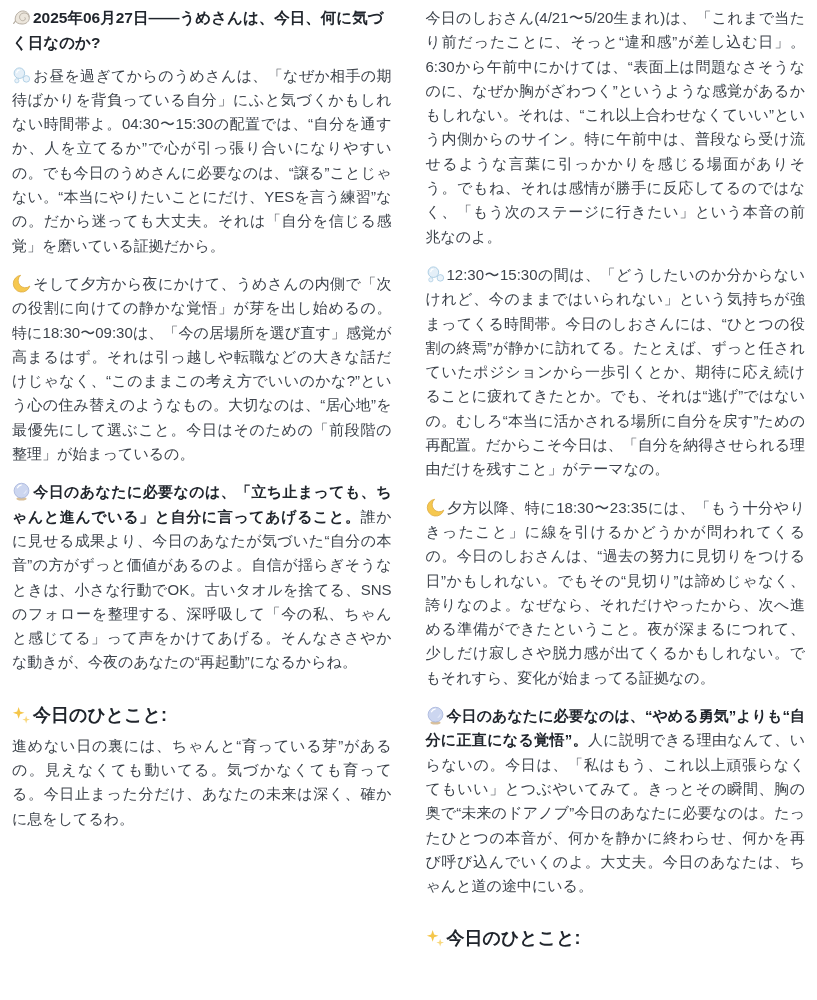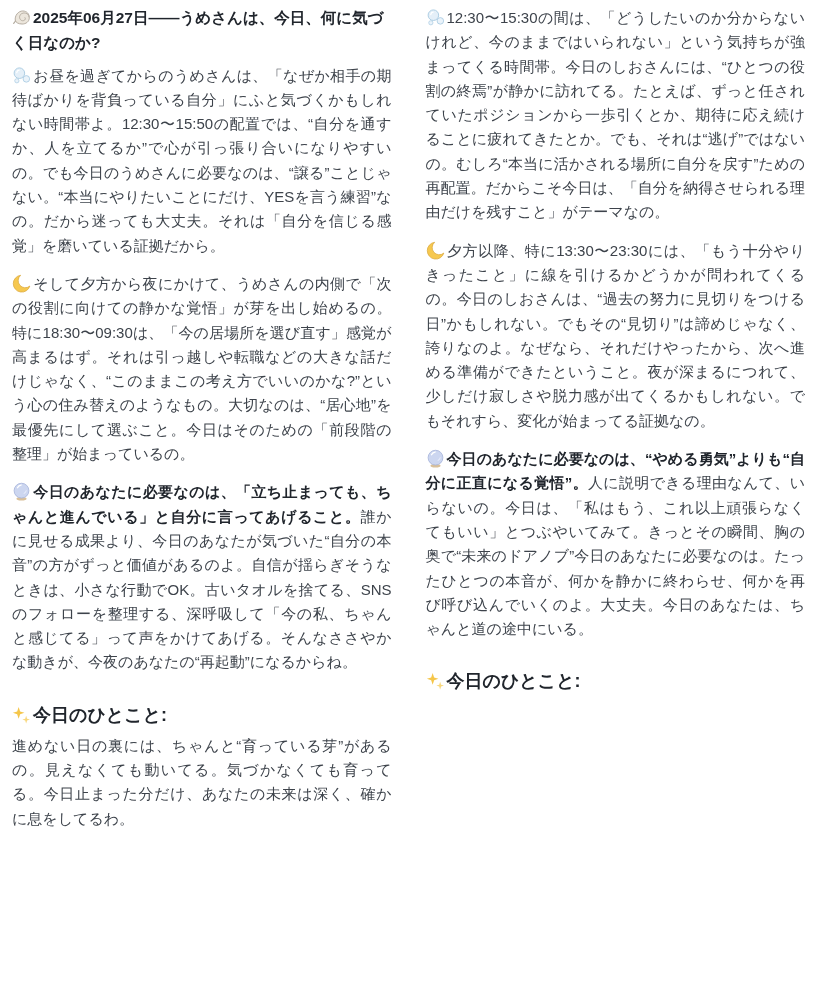--- a/index.html
+++ b/index.html
@@ -83,48 +83,49 @@
 <div class="page">
 
   <section class="col">
     <h2 class="title"><span class="icon"><svg viewBox="0 0 18 18">
             <use href="#g-shell"></use>
           </svg></span><span>2025年06月27日――うめさんは、今日、何に気づく日なのか?</span></h2>
 
 
     <p class="para"><span class="icon"><svg viewBox="0 0 18 18">
             <use href="#g-bubbles"></use>
-          </svg></span><span>お昼を過ぎてからのうめさんは、「なぜか相手の期待ばかりを背負っている自分」にふと気づくかもしれない時間帯よ。12:30〜15:50の配置では、“自分を通すか、人を立てるか”で心が引っ張り合いになりやすいの。でも今日のうめさんに必要なのは、“譲る”ことじゃない。“本当にやりたいことにだけ、YESを言う練習”なの。だから迷っても大丈夫。それは「自分を信じる感覚」を磨いている証拠だから。</span></p>
+          </svg></span><span>お昼を過ぎてからのうめさんは、「なぜか相手の期待ばかりを背負っている自分」にふと気づくかもしれない時間帯よ。04:30〜15:30の配置では、“自分を通すか、人を立てるか”で心が引っ張り合いになりやすいの。でも今日のうめさんに必要なのは、“譲る”ことじゃない。“本当にやりたいことにだけ、YESを言う練習”なの。だから迷っても大丈夫。それは「自分を信じる感覚」を磨いている証拠だから。</span></p>
 
     <p class="para"><span class="icon"><svg viewBox="0 0 18 18">
             <use href="#g-moon"></use>
           </svg></span><span>そして夕方から夜にかけて、うめさんの内側で「次の役割に向けての静かな覚悟」が芽を出し始めるの。特に18:30〜09:30は、「今の居場所を選び直す」感覚が高まるはず。それは引っ越しや転職などの大きな話だけじゃなく、“このままこの考え方でいいのかな?”という心の住み替えのようなもの。大切なのは、“居心地”を最優先にして選ぶこと。今日はそのための「前段階の整理」が始まっているの。</span></p>
 
     <p class="para"><span class="icon"><svg viewBox="0 0 18 18">
             <use href="#g-crystal"></use>
           </svg></span><span class="lead">今日のあなたに必要なのは、「立ち止まっても、ちゃんと進んでいる」と自分に言ってあげること。</span><span>誰かに見せる成果より、今日のあなたが気づいた“自分の本音”の方がずっと価値があるのよ。自信が揺らぎそうなときは、小さな行動でOK。古いタオルを捨てる、SNSのフォローを整理する、深呼吸して「今の私、ちゃんと感じてる」って声をかけてあげる。そんなささやかな動きが、今夜のあなたの“再起動”になるからね。</span></p>
 
     <div class="quote-section">
       <h3 class="quote-heading"><span class="icon"><svg viewBox="0 0 18 18">
               <use href="#g-sparkles"></use>
             </svg></span><span>今日のひとこと:</span></h3>
       <p class="quote-text">進めない日の裏には、ちゃんと“育っている芽”があるの。見えなくても動いてる。気づかなくても育ってる。今日止まった分だけ、あなたの未来は深く、確かに息をしてるわ。</p>
     </div>
   </section>
 
   <section class="col">
 
+    <p class="para"><span>今日のしおさん(4/21〜5/20生まれ)は、「これまで当たり前だったことに、そっと“違和感”が差し込む日」。6:30から午前中にかけては、“表面上は問題なさそうなのに、なぜか胸がざわつく”というような感覚があるかもしれない。それは、“これ以上合わせなくていい”という内側からのサイン。特に午前中は、普段なら受け流せるような言葉に引っかかりを感じる場面がありそう。でもね、それは感情が勝手に反応してるのではなく、「もう次のステージに行きたい」という本音の前兆なのよ。</span></p>
 
     <p class="para"><span class="icon"><svg viewBox="0 0 18 18">
             <use href="#g-bubbles"></use>
           </svg></span><span>12:30〜15:30の間は、「どうしたいのか分からないけれど、今のままではいられない」という気持ちが強まってくる時間帯。今日のしおさんには、“ひとつの役割の終焉”が静かに訪れてる。たとえば、ずっと任されていたポジションから一歩引くとか、期待に応え続けることに疲れてきたとか。でも、それは“逃げ”ではないの。むしろ“本当に活かされる場所に自分を戻す”ための再配置。だからこそ今日は、「自分を納得させられる理由だけを残すこと」がテーマなの。</span></p>
 
     <p class="para"><span class="icon"><svg viewBox="0 0 18 18">
             <use href="#g-moon"></use>
-          </svg></span><span>夕方以降、特に13:30〜23:30には、「もう十分やりきったこと」に線を引けるかどうかが問われてくるの。今日のしおさんは、“過去の努力に見切りをつける日”かもしれない。でもその“見切り”は諦めじゃなく、誇りなのよ。なぜなら、それだけやったから、次へ進める準備ができたということ。夜が深まるにつれて、少しだけ寂しさや脱力感が出てくるかもしれない。でもそれすら、変化が始まってる証拠なの。</span></p>
+          </svg></span><span>夕方以降、特に18:30〜23:35には、「もう十分やりきったこと」に線を引けるかどうかが問われてくるの。今日のしおさんは、“過去の努力に見切りをつける日”かもしれない。でもその“見切り”は諦めじゃなく、誇りなのよ。なぜなら、それだけやったから、次へ進める準備ができたということ。夜が深まるにつれて、少しだけ寂しさや脱力感が出てくるかもしれない。でもそれすら、変化が始まってる証拠なの。</span></p>
 
     <p class="para"><span class="icon"><svg viewBox="0 0 18 18">
             <use href="#g-crystal"></use>
           </svg></span><span class="lead">今日のあなたに必要なのは、“やめる勇気”よりも“自分に正直になる覚悟”。</span><span>人に説明できる理由なんて、いらないの。今日は、「私はもう、これ以上頑張らなくてもいい」とつぶやいてみて。きっとその瞬間、胸の奥で“未来のドアノブ”今日のあなたに必要なのは。たったひとつの本音が、何かを静かに終わらせ、何かを再び呼び込んでいくのよ。大丈夫。今日のあなたは、ちゃんと道の途中にいる。</span></p>
 
     <div class="quote-section">
       <h3 class="quote-heading"><span class="icon"><svg viewBox="0 0 18 18">
               <use href="#g-sparkles"></use>
             </svg></span><span>今日のひとこと:</span></h3>
 

